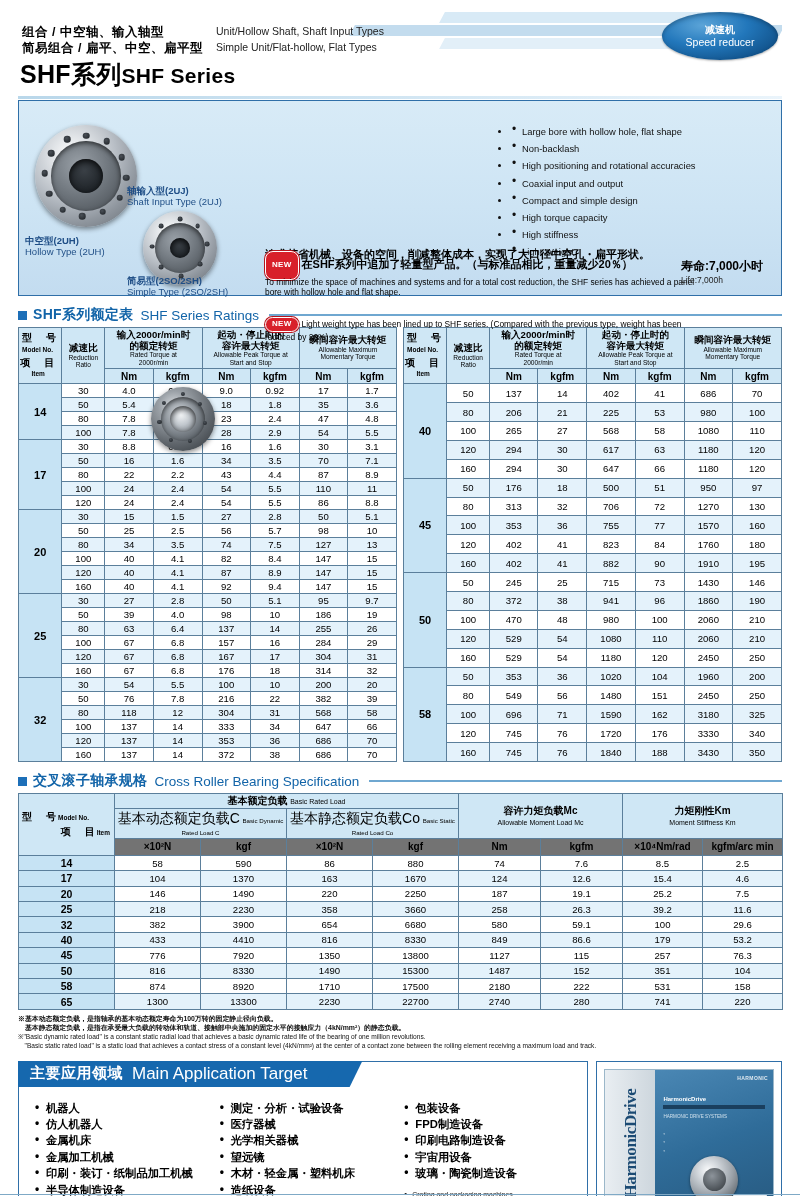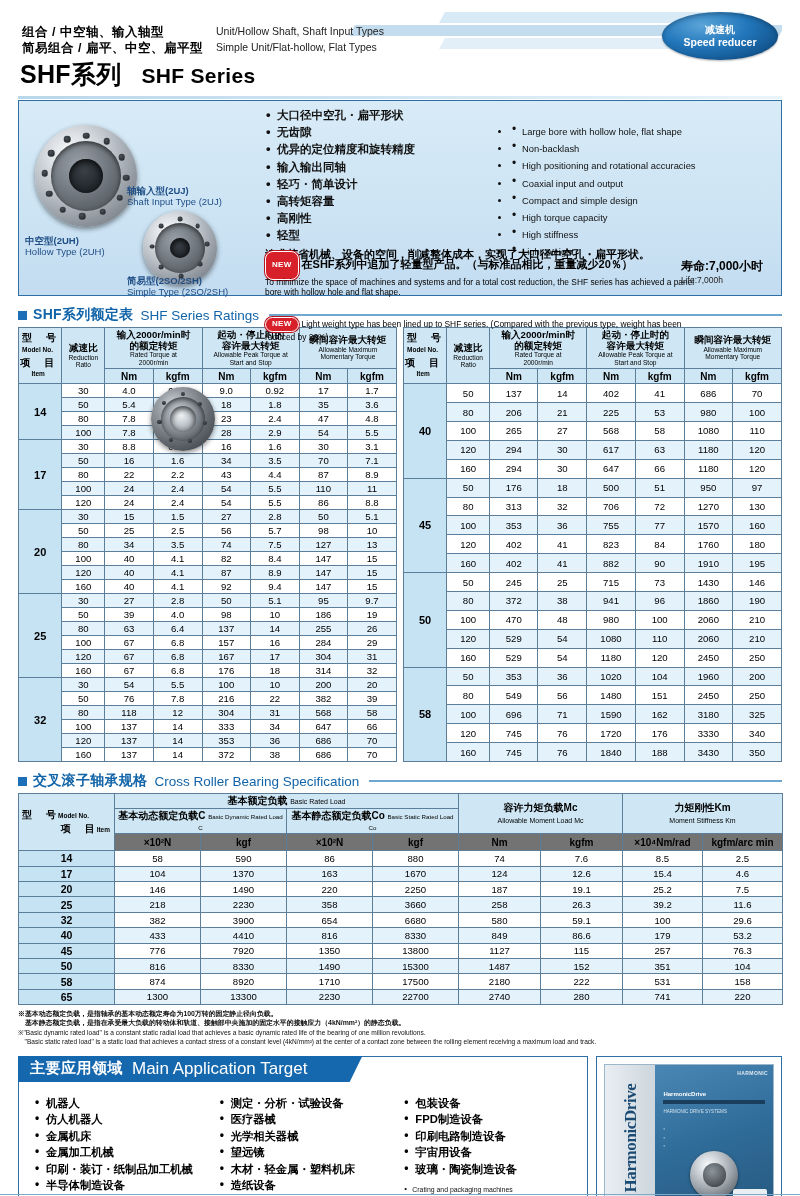--- a/index.html
+++ b/index.html
@@ -19,32 +19,32 @@
   .hdr-stripes i { position:absolute; display:block; height:11px; background:#cfe4f2; transform:skewX(-28deg); }
   .hdr-stripes i.s1 { top:2px;  right:40px;  width:300px; background:#d8eaf6; }
   .hdr-stripes i.s2 { top:15px; right:0px;   width:430px; background:#c3dcee; }
   .hdr-stripes i.s3 { top:28px; right:90px;  width:250px; background:#e2eff8; }
 
   .hdr-cn1 { position:absolute; left:4px; top:14px; font-size:12.5px; font-weight:bold; letter-spacing:.5px; }
   .hdr-cn2 { position:absolute; left:4px; top:30px; font-size:12.5px; font-weight:bold; letter-spacing:.5px; }
   .hdr-en1 { position:absolute; left:198px; top:15px; font-size:10.5px; color:#222; }
   .hdr-en2 { position:absolute; left:198px; top:31px; font-size:10.5px; color:#222; }
   .hdr-title { position:absolute; left:2px; top:48px; font-size:25px; font-weight:bold; letter-spacing:.3px; }
-  .hdr-title .en { font-size:21px; margin-left:20px; }
+  .hdr-title .en { font-size:21px; margin-left:0; }
   .hdr-rule { position:absolute; left:0; right:0; top:86px; height:3px; background:linear-gradient(90deg,#b9d7ea,#eaf4fb); }
 
   .logo-ell {
     position:absolute; right:4px; top:2px; width:116px; height:48px; border-radius:50%;
     background:radial-gradient(ellipse at 35% 28%, #5ba4d8 0%, #2277bb 42%, #12548d 78%, #0d3f6e 100%);
     box-shadow:0 2px 4px rgba(0,0,0,.25) inset, 0 1px 2px rgba(0,0,0,.3);
     display:flex; flex-direction:column; align-items:center; justify-content:center;
     color:#fff; line-height:1.15;
   }
   .logo-ell .l1 { font-size:10px; font-weight:bold; }
-  .logo-ell .l2 { font-size:10.5px; font-weight:bold; }
+  .logo-ell .l2 { font-size:10.5px; font-weight:normal; }
 
   
   .feature-box {
     position:relative; margin:2px 18px 0 18px; height:196px;
     border:1.5px solid #2f6fa8; background:#d9ecf7;
     background:linear-gradient(180deg,#d8ebf7 0%,#cde4f4 55%,#c3dcf0 100%);
   }
   .photos { position:absolute; left:2px; top:2px; width:238px; height:190px; }
   .ph { position:absolute; }
   .ph-cap { position:absolute; text-align:left; line-height:1.2; color:#1f4e86; }
@@ -133,21 +133,21 @@
 
   
   table.cr { border-collapse:collapse; table-layout:fixed; font-size:9.6px; width:764px; margin:0 18px; }
   table.cr th, table.cr td { border:1px solid #5b7f9b; text-align:center; }
   table.cr td { height:15.4px; background:#fff; }
   table.cr tr.alt td:not(.model) { background:#e4f2fb; }
   table.cr td.model { background:#c6e3f4; font-weight:bold; font-size:10.5px; }
   table.cr th.h { background:#cfe7f5; line-height:1.15; }
   table.cr th.h .cn { font-size:10px; font-weight:bold; }
   table.cr th.h .en { font-size:7px; font-weight:normal; }
-  table.cr th.h .cns { font-size:10px; font-weight:bold; }
+  table.cr th.h .cns { font-size:14px; font-weight:normal; }
   table.cr th.h .ens { font-size:6.2px; font-weight:normal; }
   table.cr th.unit { background:#737373; font-size:10px; font-weight:bold; height:17px; }
   table.cr th.corner { background:#cfe7f5; padding:0; position:relative; }
 
   .notes { margin:4px 18px 0 18px; font-size:6.6px; line-height:9.2px; color:#111; }
   .notes .cn { font-weight:bold; font-size:6.9px; }
 
   
   .app-wrap { display:flex; gap:8px; margin:10px 18px 0 18px; align-items:stretch; }
   .app-box { position:relative; flex:1; border:1.5px solid #2f6fa8; background:#fff; padding:30px 8px 8px 8px; }
@@ -281,32 +281,20 @@
             <b style="left:10%;top:55%"></b>
           <b style="left:18%;top:22%"></b>
         </div>
       </div>
       <div class="ph-cap" style="left:106px; top:172px; width:132px;">
         <span class="cn">简易型(2SO/2SH)</span>
         <span class="en">Simple Type (2SO/2SH)</span>
       </div>
     </div>
 
-    <div class="feat-list feat-cn">
-      <ul>
-        <li>大口径中空孔・扁平形状</li>
-        <li>无齿隙</li>
-        <li>优异的定位精度和旋转精度</li>
-        <li>输入输出同轴</li>
-        <li>轻巧・简单设计</li>
-        <li>高转矩容量</li>
-        <li>高刚性</li>
-        <li>轻型</li>
-      </ul>
-    </div>
 
     <div class="feat-en">
       <ul>
         <li>Large bore with hollow hole, flat shape</li>
         <li>Non-backlash</li>
         <li>High positioning and rotational accuracies</li>
         <li>Coaxial input and output</li>
         <li>Compact and simple design</li>
         <li>High torque capacity</li>
         <li>High stiffness</li>

